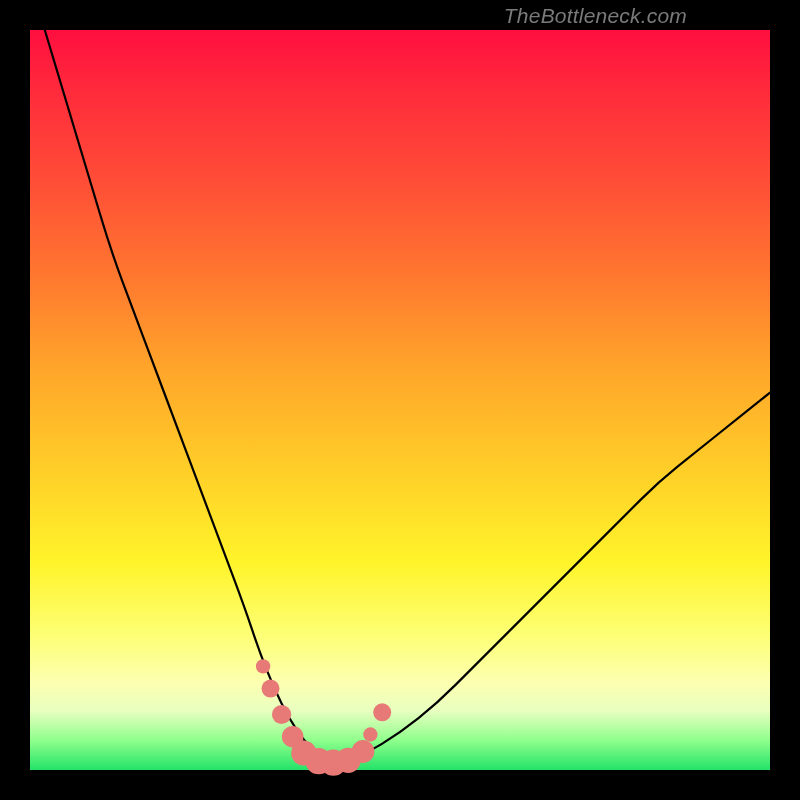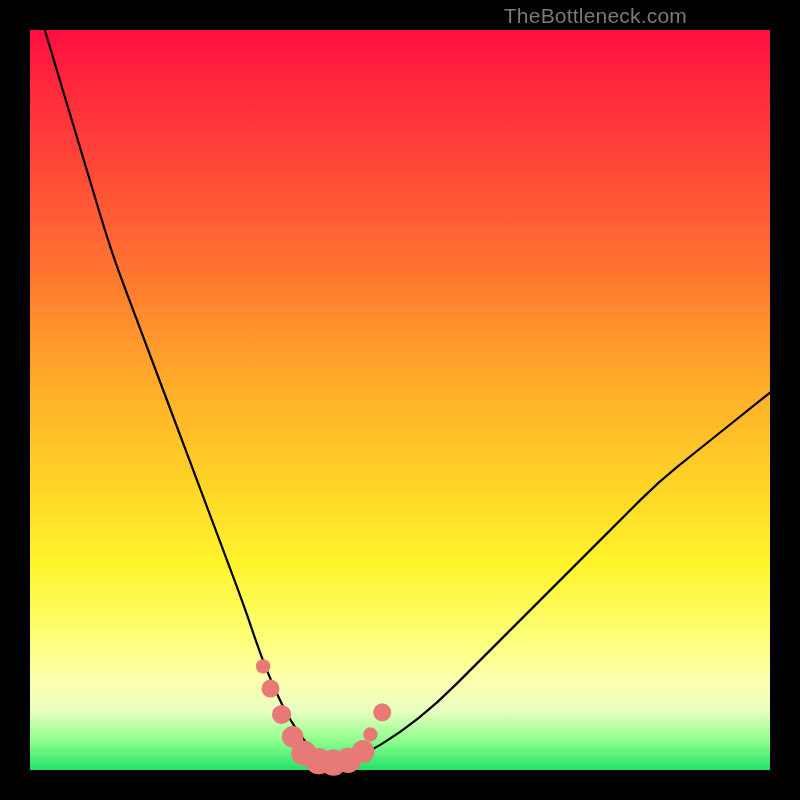--- a/index.html
+++ b/index.html
@@ -9,20 +9,21 @@
     height: 800px;
     background: #000;
     overflow: hidden;
     font-family: Arial, Helvetica, sans-serif;
   }
   .frame {
     position: relative;
     width: 699px;
     height: 800px;
     background: #000;
+    font-style: italic;
   }
   .watermark {
     position: absolute;
     top: 4px;
     right: 12px;
     color: #7a7a7a;
     font-size: 21px;
     font-weight: 500;
     letter-spacing: 0.2px;
     z-index: 10;

